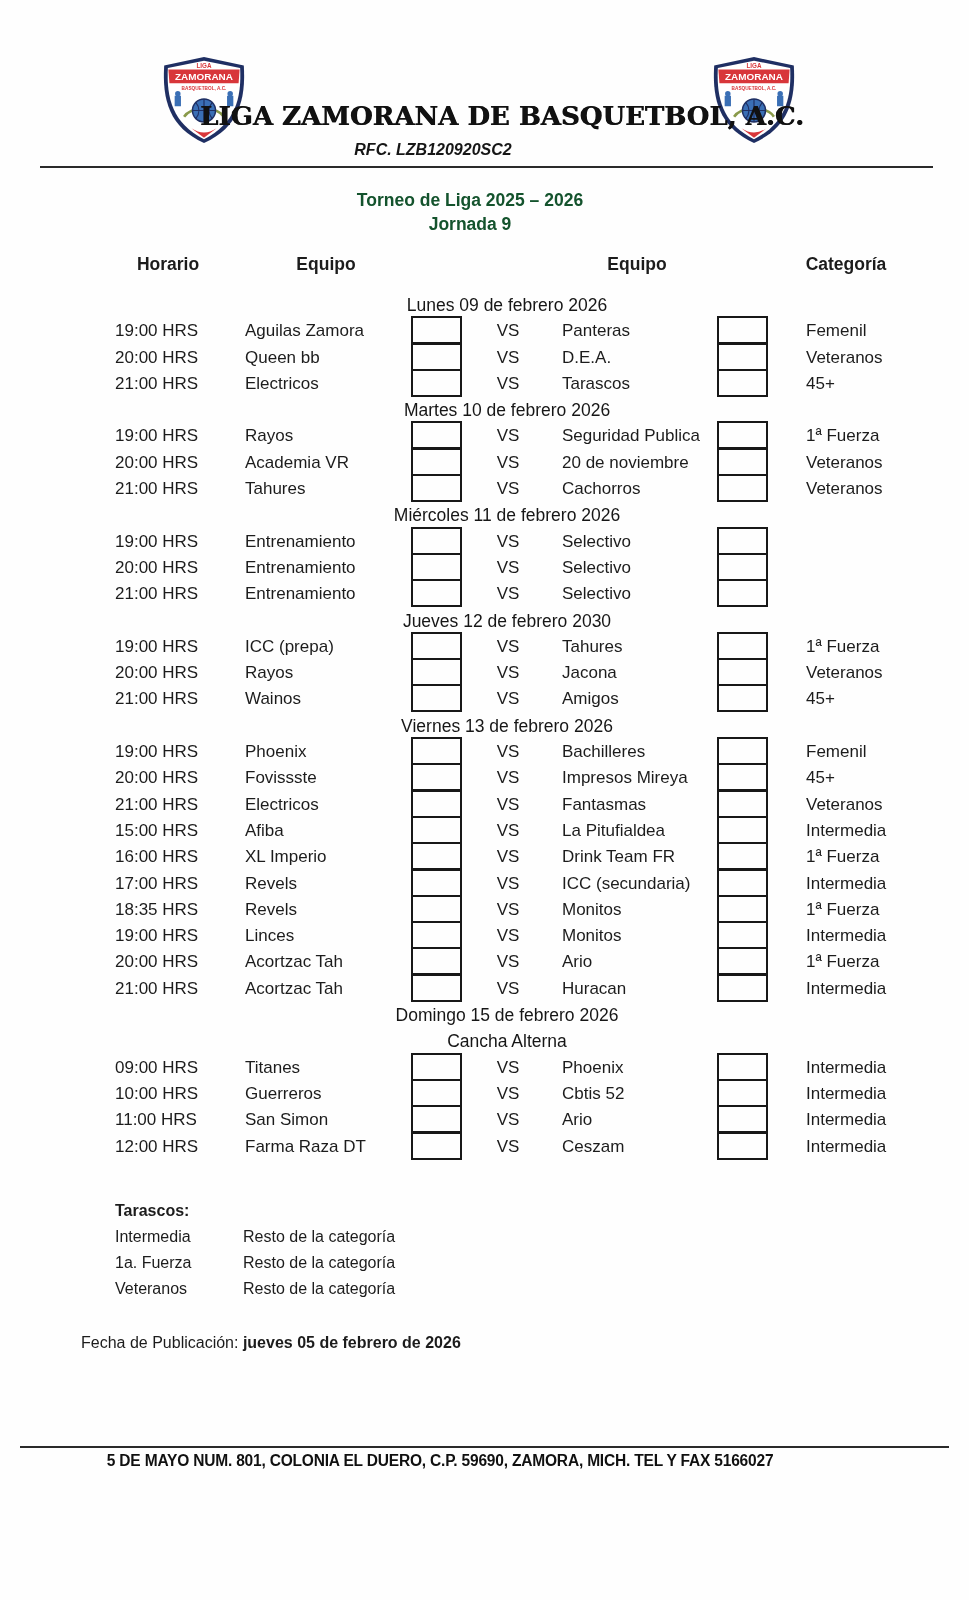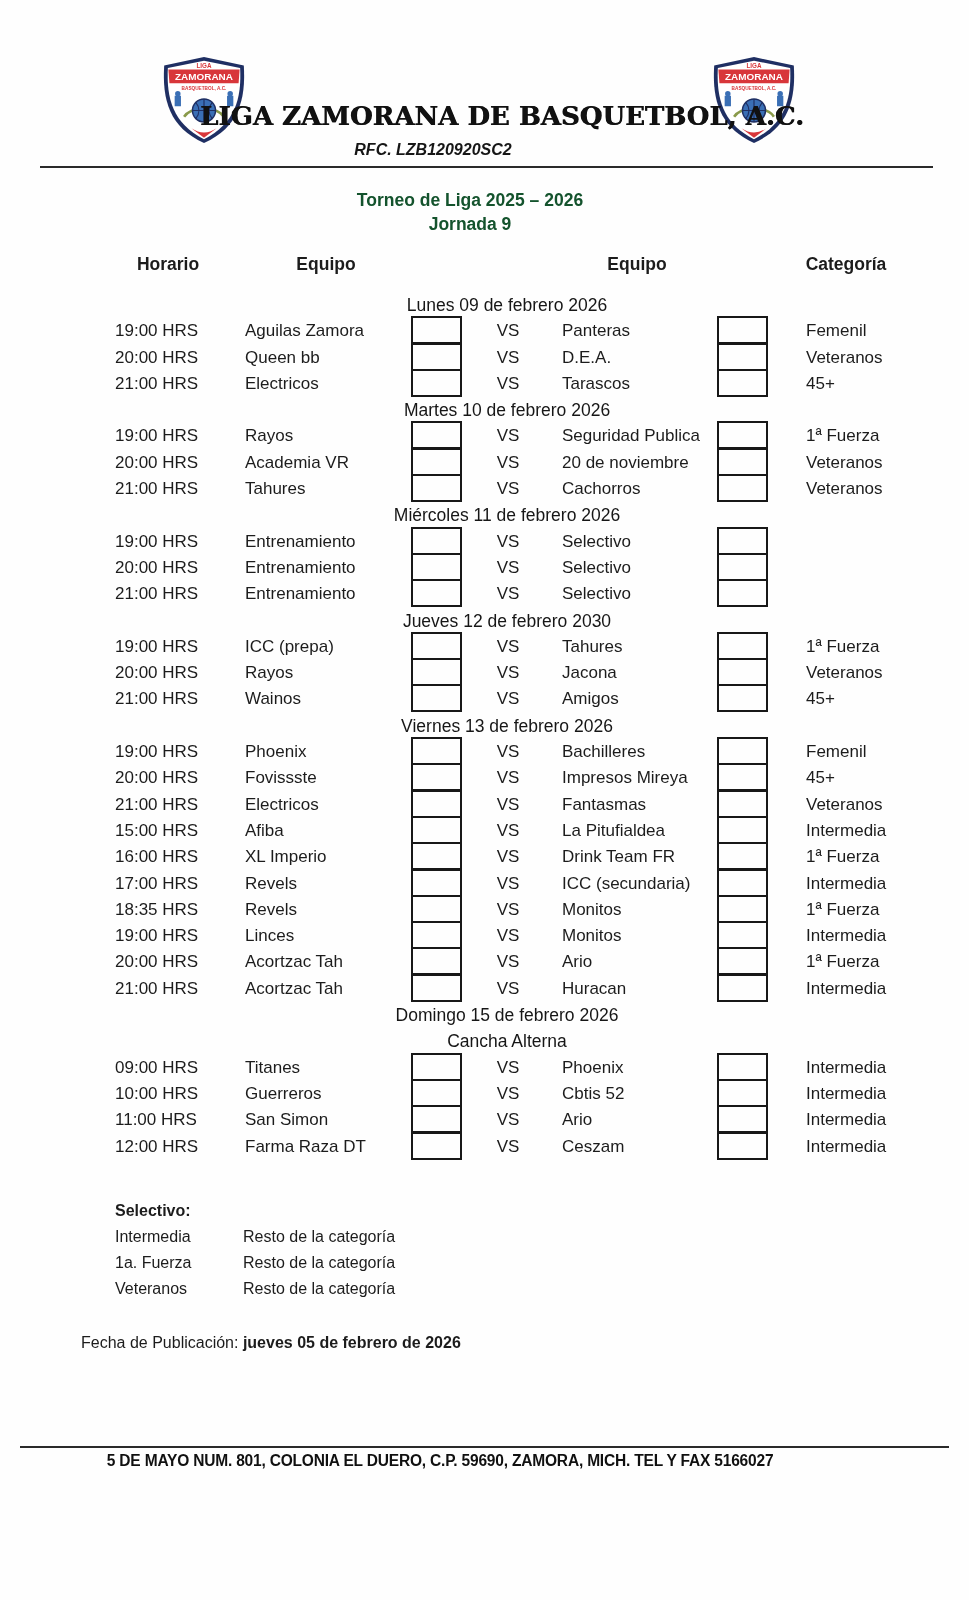--- a/index.html
+++ b/index.html
@@ -418,21 +418,21 @@
     <span class="cell team1">Farma Raza DT</span>
     <span class="sbox box1"></span>
     <span class="cell vs">VS</span>
     <span class="cell team2">Ceszam</span>
     <span class="sbox box2"></span>
     <span class="cell cat">Intermedia</span>
   </div>
 </div>
 
   <div class="notes">
-    <div class="nt">Selectivo:</div>
+    <div class="nt">Tarascos:</div>
     <div id="note-rows">
         <div class="note-row"><span class="ncat">Intermedia</span><span>Resto de la categoría</span></div>
         <div class="note-row"><span class="ncat">1a. Fuerza</span><span>Resto de la categoría</span></div>
         <div class="note-row"><span class="ncat">Veteranos</span><span>Resto de la categoría</span></div>
       </div>
   </div>
 
   <div class="publication">
     <span>Fecha de Publicación:</span>
     <b>jueves 05 de febrero de 2026</b>

